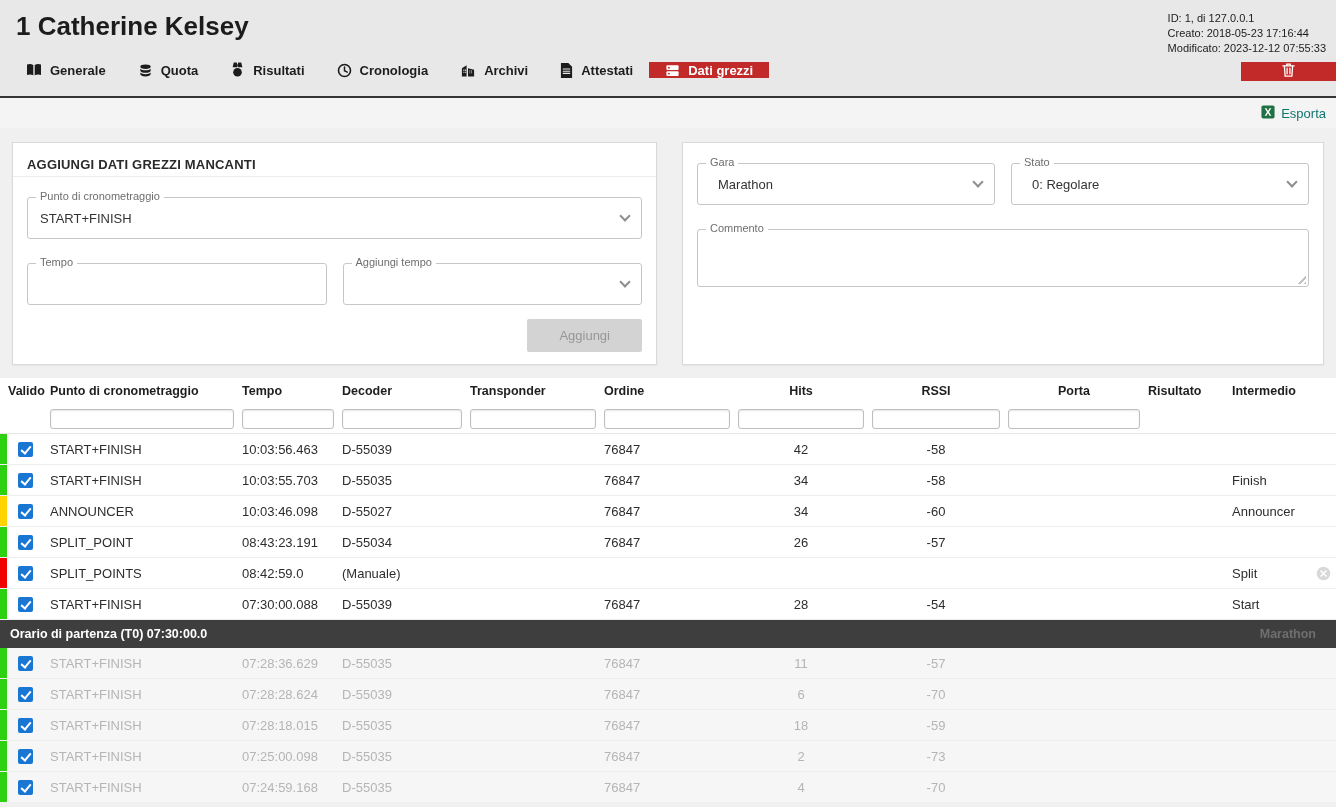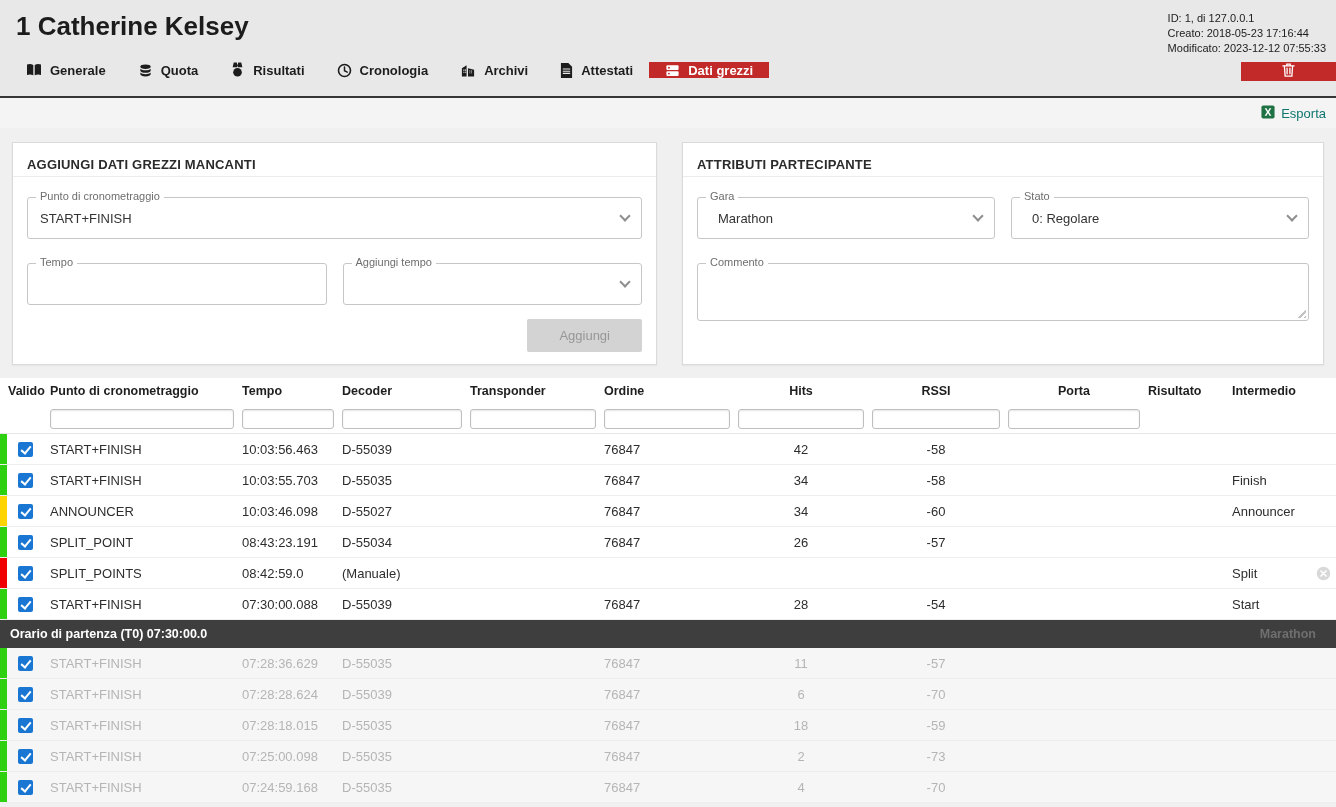--- a/index.html
+++ b/index.html
@@ -182,21 +182,20 @@
           <span class="chev"></span>
         </div>
       </div>
       <div class="btn-row">
         <button class="btn-disabled">Aggiungi</button>
       </div>
     </div>
   </section>
 
   <section class="panel panel-right">
-    <div class="panel-title">ATTRIBUTI PARTECIPANTE</div>
     <div class="panel-body">
       <div class="frow">
         <div class="field grow">
           <span class="field-label">Gara</span>
           <span class="field-value">Marathon</span>
           <span class="chev"></span>
         </div>
         <div class="field grow">
           <span class="field-label">Stato</span>
           <span class="field-value">0: Regolare</span>

